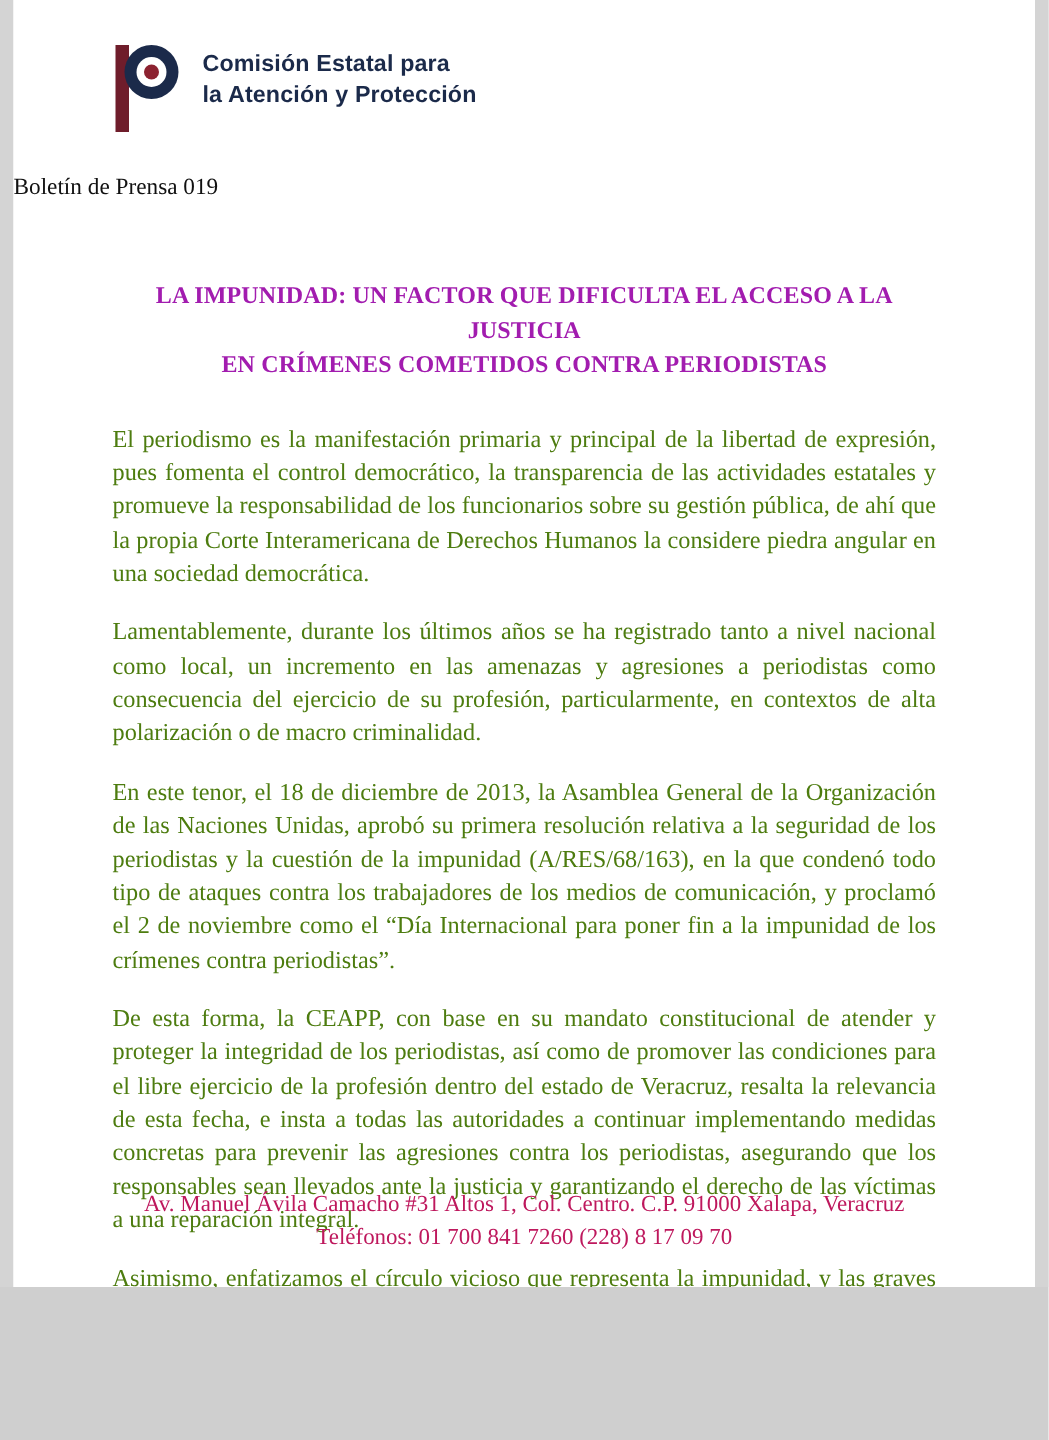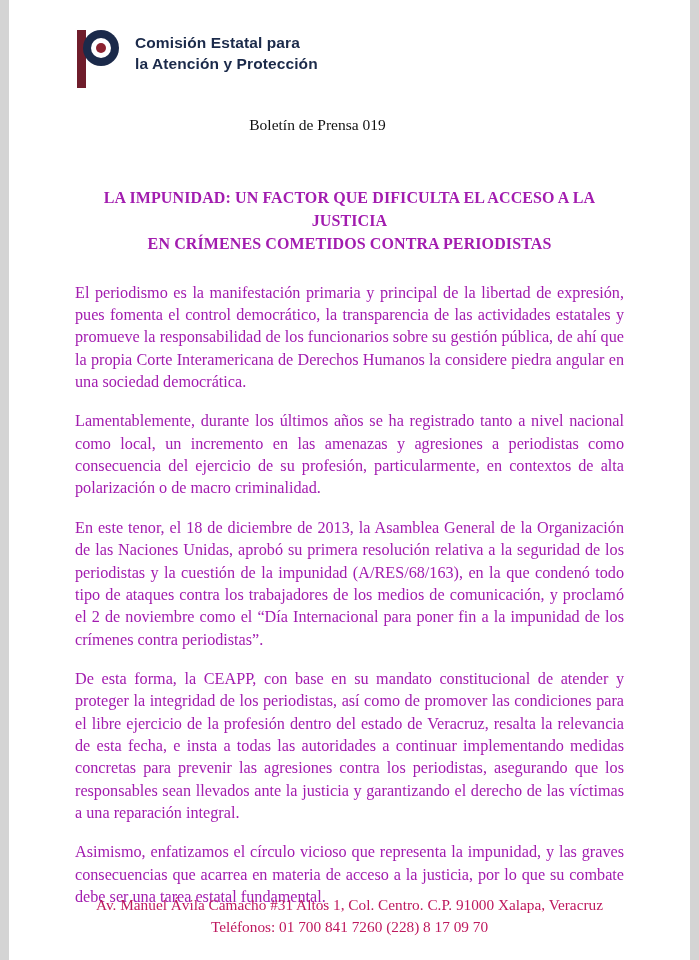--- a/index.html
+++ b/index.html
@@ -6,21 +6,21 @@
     margin: 0;
     padding: 0;
     background: #cfcfcf;
   }
   body {
     font-family: "Liberation Serif", serif;
   }
   .page {
     position: relative;
     width: 699px;
-    height: 960px;
+    height: 858px;
     background: #ffffff;
     overflow: hidden;
     box-sizing: border-box;
   }
   
   .edge-left, .edge-right {
     position: absolute;
     top: 0;
     width: 9px;
     height: 100%;
@@ -101,21 +101,21 @@
     font-family: "Liberation Sans", sans-serif;
     font-weight: bold;
     font-size: 15.5px;
     line-height: 1.36;
     color: #1b2a4a;
     letter-spacing: .1px;
   }
 
   
   .bulletin {
-    text-align: center;
+    text-align: left;
     padding: 28px 64px 0 0;
     font-size: 15.5px;
     color: #111;
   }
 
   
   .title {
     margin: 52px 68px 0 68px;
     text-align: center;
     font-weight: bold;
@@ -127,21 +127,21 @@
 
   
   .body {
     margin: 26px 66px 0 66px;
   }
   .body p {
     margin: 0 0 17px 0;
     text-align: justify;
     font-size: 16.2px;
     line-height: 1.38;
-    color: #a21caf;
+    color: #4d7c0f;
     hyphens: none;
   }
 
   
   .footer {
     position: absolute;
     left: 0;
     right: 0;
     bottom: 22px;
     text-align: center;

